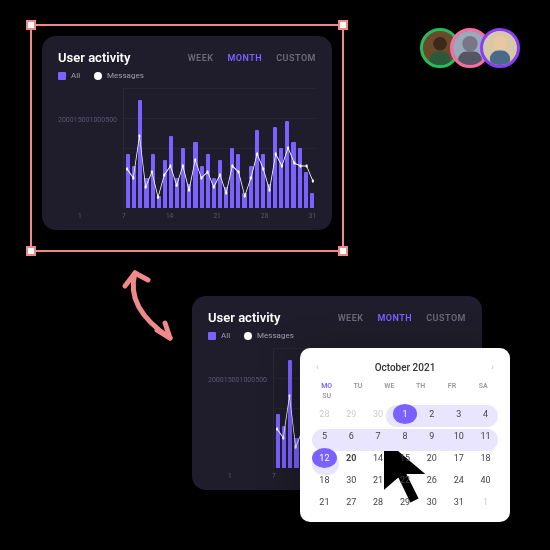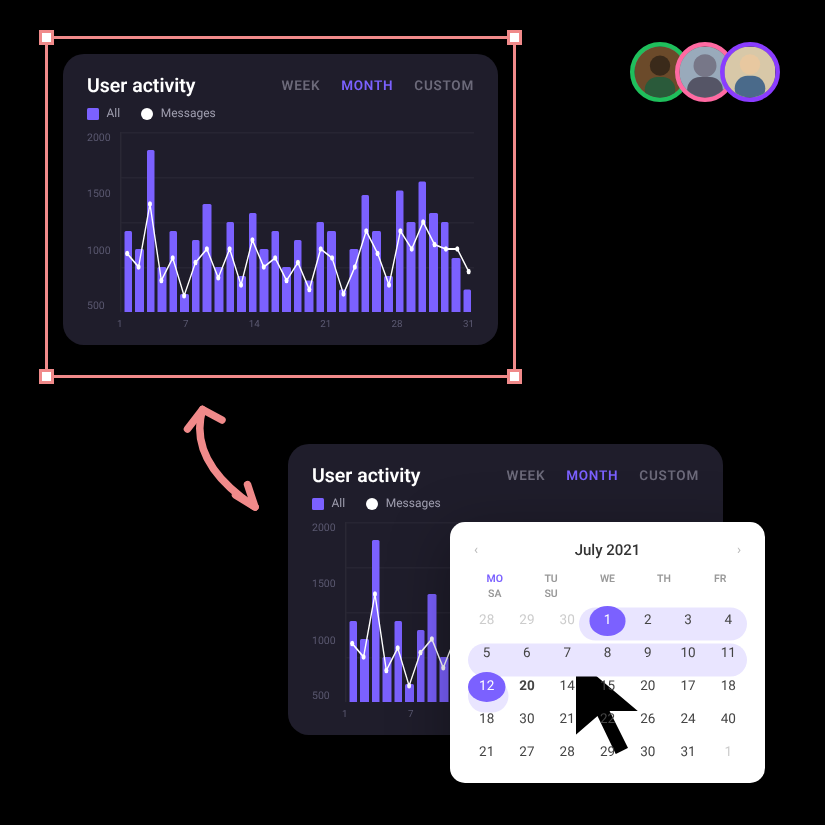--- a/index.html
+++ b/index.html
@@ -19,21 +19,21 @@
   .card-header { display: flex; justify-content: space-between; align-items: center; margin-bottom: 6px; }
   .card-title { color: #fff; font-size: 13px; font-weight: 600; }
   .tabs { display: flex; gap: 14px; font-size: 9px; font-weight: 600; letter-spacing: 0.5px; }
   .tab { color: #6c6a7a; cursor: pointer; }
   .tab.active { color: #7b61ff; }
   .legend { display: flex; gap: 14px; align-items: center; margin-bottom: 8px; }
   .legend-item { display: flex; align-items: center; gap: 5px; font-size: 8px; color: #a09fb0; }
   .swatch-sq { width: 8px; height: 8px; background: #7b61ff; border-radius: 1px; }
   .swatch-ci { width: 8px; height: 8px; background: #fff; border-radius: 50%; }
   .chart-area { position: relative; height: 120px; display: flex; }
-  .yaxis { display: flex; flex-direction: column; justify-content: space-between; font-size: 7px; color: #5a5870; padding-right: 6px; }
+  .yaxis { display: flex; flex-direction: row; justify-content: space-between; font-size: 7px; color: #5a5870; padding-right: 6px; margin-top: 28px; }
   .plot { flex: 1; position: relative; border-left: 1px solid rgba(255,255,255,0.05); }
   .grid-line { position: absolute; left: 0; right: 0; height: 1px; background: rgba(255,255,255,0.04); }
   .bars { position: absolute; inset: 0; display: flex; align-items: flex-end; gap: 2px; padding: 0 2px; }
   .bar { flex: 1; background: #7b61ff; border-radius: 1px 1px 0 0; }
   .line-svg { position: absolute; inset: 0; width: 100%; height: 100%; }
   .xaxis { display: flex; justify-content: space-between; font-size: 6.5px; color: #5a5870; padding: 4px 0 0 20px; }
 
   
   .sel {
     position: absolute;
@@ -67,21 +67,21 @@
     position: absolute;
     background: #fff;
     border-radius: 10px;
     padding: 12px 12px 10px 12px;
     box-shadow: 0 10px 40px rgba(0,0,0,0.35);
     width: 210px;
   }
   .cal-head { display: flex; justify-content: space-between; align-items: center; margin-bottom: 8px; }
   .cal-title { font-size: 10px; color: #333; font-weight: 500; }
   .cal-nav { color: #bbb; font-size: 9px; cursor: pointer; padding: 2px 4px; }
-  .cal-dow { display: grid; grid-template-columns: repeat(5, 1fr); gap: 2px; margin-bottom: 4px; }
+  .cal-dow { display: grid; grid-template-columns: repeat(6, 1fr); gap: 2px; margin-bottom: 4px; }
   .cal-dow span { font-size: 7px; color: #999; text-align: center; font-weight: 600; }
   .cal-dow span.active-dow { color: #7b61ff; }
   .cal-grid { display: grid; grid-template-columns: repeat(7, 1fr); gap: 2px; position: relative; }
   .cal-day {
     font-size: 9px; color: #444; text-align: center;
     padding: 5px 0; border-radius: 50%; position: relative; z-index: 2;
     cursor: pointer;
   }
   .cal-day.muted { color: #ccc; }
   .cal-day.sel-start, .cal-day.sel-end { background: #7b61ff; color: #fff; }
@@ -344,21 +344,21 @@
 
 <svg class="arrow" style="left:115px; top:258px; width:90px; height:100px;" viewBox="0 0 90 100">
   <path d="M 20 15 Q 10 50 55 80" stroke="#f08a8a" stroke-width="5" fill="none" stroke-linecap="round"></path>
   <path d="M 20 15 L 10 28 M 20 15 L 33 22" stroke="#f08a8a" stroke-width="5" fill="none" stroke-linecap="round"></path>
   <path d="M 55 80 L 42 72 M 55 80 L 50 65" stroke="#f08a8a" stroke-width="5" fill="none" stroke-linecap="round"></path>
 </svg>
 
 <div class="calendar" style="left:300px; top:348px;">
   <div class="cal-head">
     <span class="cal-nav">‹</span>
-    <span class="cal-title">July 2021</span>
+    <span class="cal-title">October 2021</span>
     <span class="cal-nav">›</span>
   </div>
   <div class="cal-dow" id="cal-dow">
       <span class="active-dow">MO</span>
       <span>TU</span>
       <span>WE</span>
       <span>TH</span>
       <span>FR</span>
       <span>SA</span>
       <span>SU</span>

